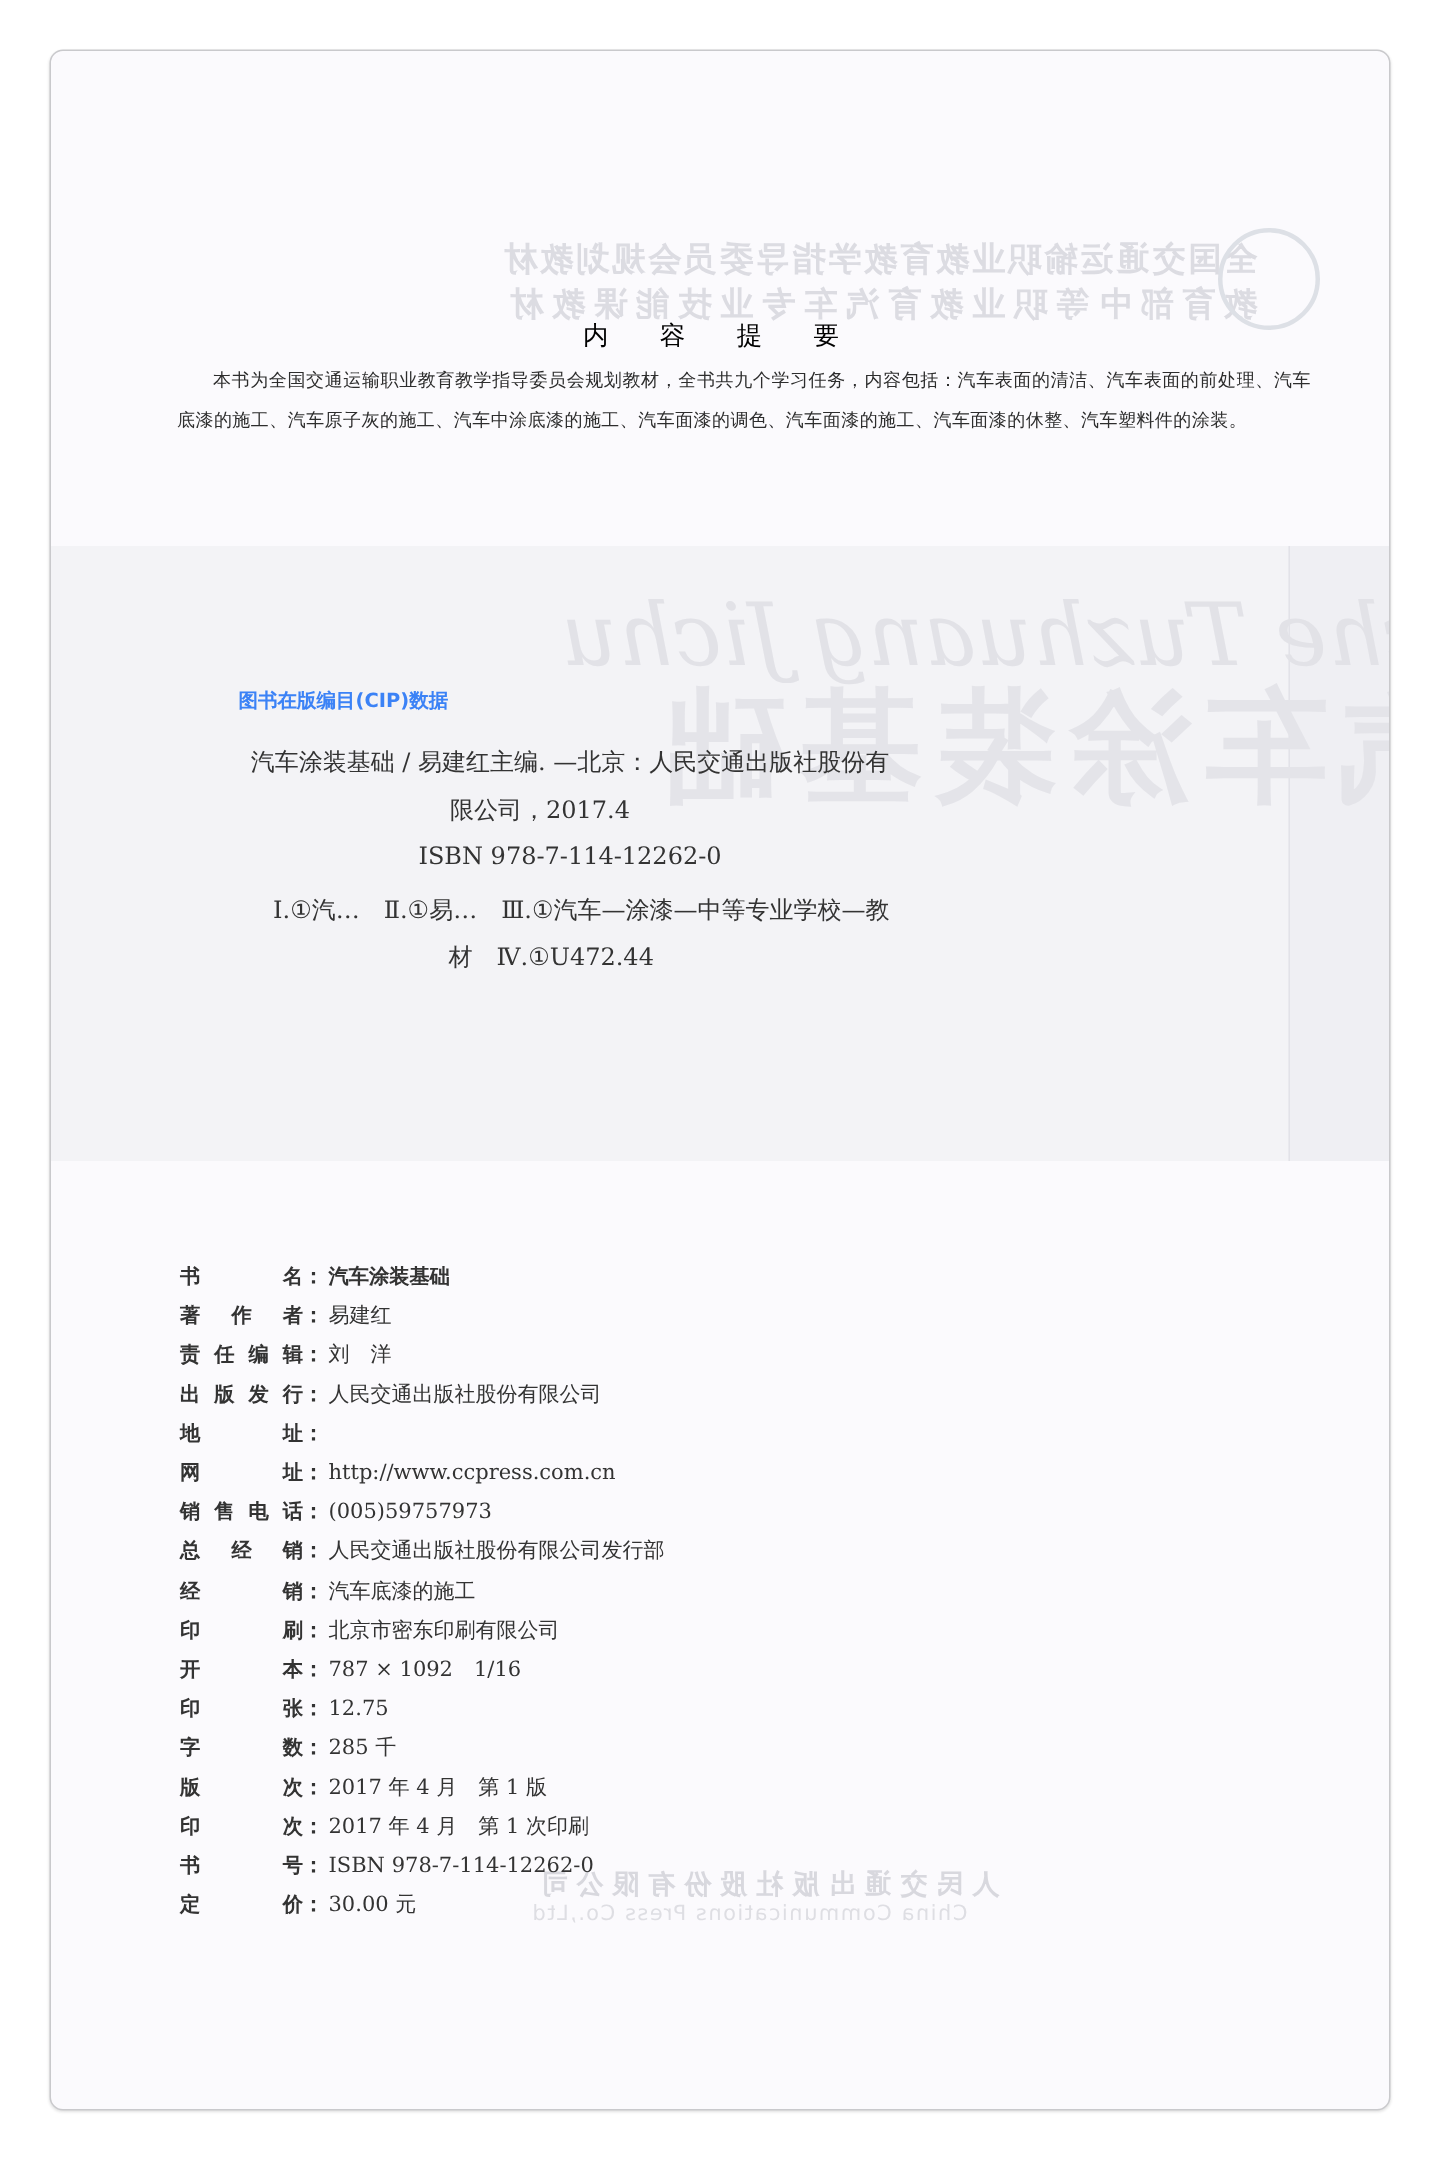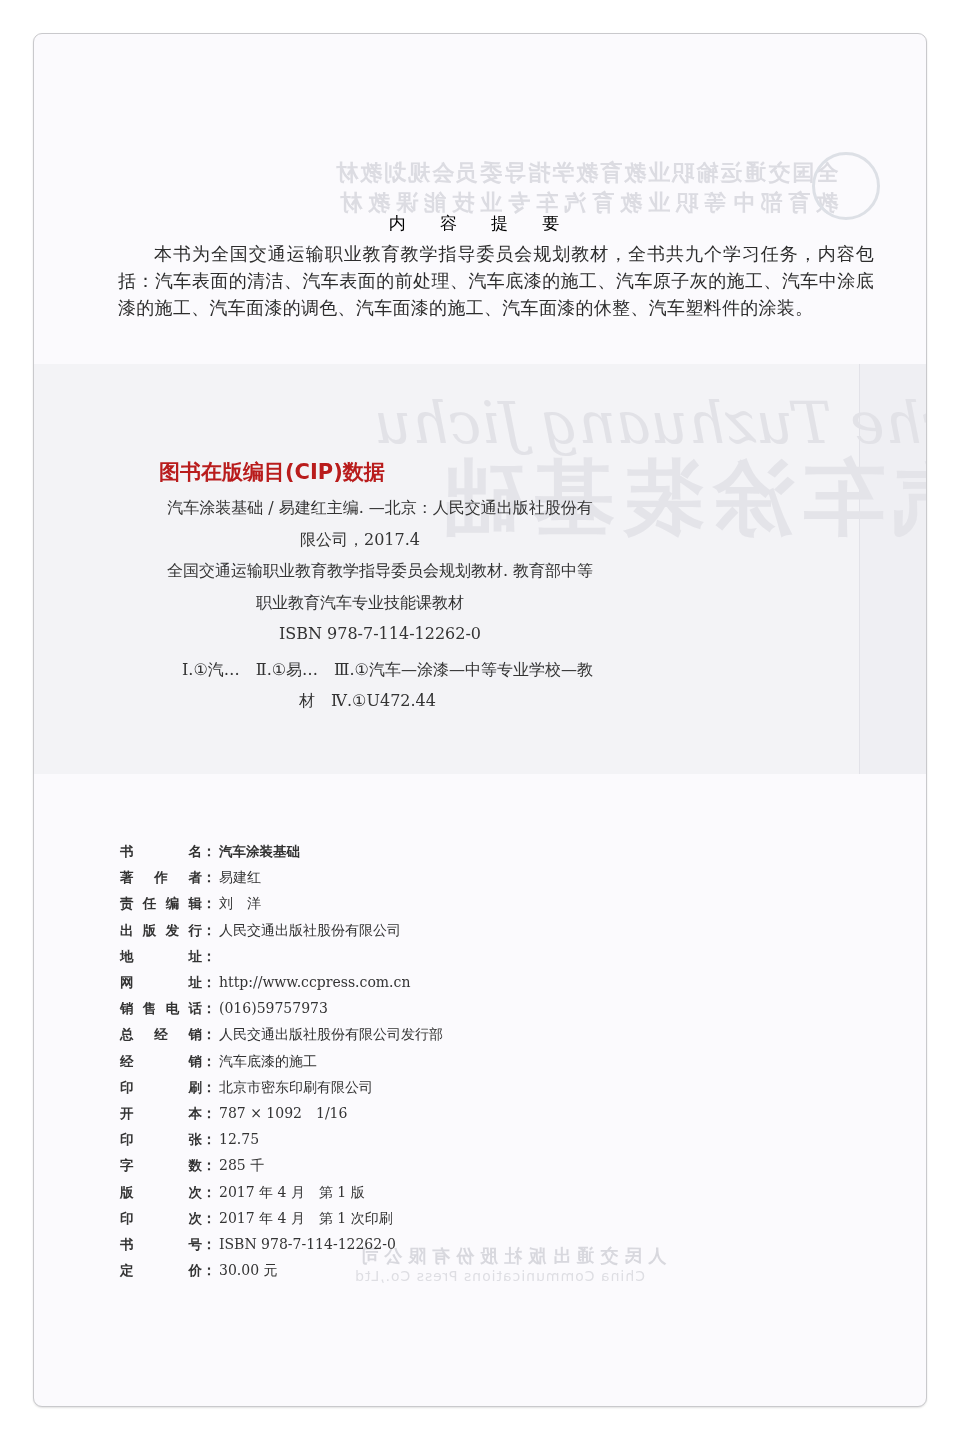--- a/index.html
+++ b/index.html
@@ -24,29 +24,29 @@
   .ghost-publisher { left: 320px; top: 1210px; font-size: 18px; color: #d8d8de; transform: scaleX(-1); letter-spacing: 6px; }
   .ghost-publisher-en { left: 320px; top: 1234px; font-size: 14px; color: #dedee3; transform: scaleX(-1); font-weight: normal; letter-spacing: 1px; }
 
   .content { position: absolute; left: 0; top: 0; width: 892px; height: 1372px; }
 
   .abstract-title {
     position: absolute; left: 0; width: 892px; top: 178px; text-align: center;
     font-family: Liberation Mono, monospace; font-size: 17px; letter-spacing: 12px; color: #000000;
   }
   .para {
-    position: absolute; left: 84px; width: 756px; font-size: 18px; line-height: 27px;
+    position: absolute; left: 84px; width: 756px; font-size: 12px; line-height: 27px;
     text-indent: 2em; text-align: justify; color: #2d2d2d; letter-spacing: 0.3px;
   }
   .para1 { top: 206px; }
   .para2 { top: 290px; }
 
   .cip-heading {
     position: absolute; left: 125px; top: 424px;
-    font-family: "DejaVu Sans", sans-serif; font-size: 21px; font-weight: bold; color: #b91c1c;
+    font-family: "DejaVu Sans", sans-serif; font-size: 13px; font-weight: bold; color: #3b82f6;
   }
   .cip-block { position: absolute; left: 86px; width: 480px; top: 458px; font-size: 16px; line-height: 31.5px; color: #333; }
   .cip-p { text-indent: 2.5em; margin: 0; text-align: center; }
   .cip-p.gap { margin-top: 4px; margin-left: 15px; }
 
   .colophon {
     position: absolute; left: 86px; top: 804px; font-size: 14px; line-height: 26.2px; color: #333;
   }
   .row { display: flex; white-space: nowrap; }
   .row .label {
@@ -73,21 +73,20 @@
   <div class="ghost ghost-publisher">人民交通出版社股份有限公司</div>
   <div class="ghost ghost-publisher-en">China Communications Press Co.,Ltd</div>
 
   <div class="content">
     <div class="abstract-title">内 容 提 要</div>
     <p class="para para1" style="margin:0">本书为全国交通运输职业教育教学指导委员会规划教材，全书共九个学习任务，内容包括：汽车表面的清洁、汽车表面的前处理、汽车底漆的施工、汽车原子灰的施工、汽车中涂底漆的施工、汽车面漆的调色、汽车面漆的施工、汽车面漆的休整、汽车塑料件的涂装。</p>
 
     <div class="cip-heading">图书在版编目(CIP)数据</div>
     <div class="cip-block">
       <p class="cip-p">汽车涂装基础 / 易建红主编. —北京：人民交通出版社股份有限公司，2017.4</p>
-      <p class="cip-p">全国交通运输职业教育教学指导委员会规划教材. 教育部中等职业教育汽车专业技能课教材</p>
       <p class="cip-p">ISBN 978-7-114-12262-0</p>
       <p class="cip-p gap">Ⅰ.①汽…　Ⅱ.①易…　Ⅲ.①汽车—涂漆—中等专业学校—教材　Ⅳ.①U472.44</p>
     </div>
 
     <div class="colophon" id="colophon">
         <div class="row">
           <span class="label">
             <span>书</span>
             <span>名</span>
           </span>
@@ -139,21 +138,21 @@
           <span class="value">http://www.ccpress.com.cn</span>
         </div>
         <div class="row">
           <span class="label">
             <span>销</span>
             <span>售</span>
             <span>电</span>
             <span>话</span>
           </span>
           <span class="colon">：</span>
-          <span class="value">(016)59757973</span>
+          <span class="value">(005)59757973</span>
         </div>
         <div class="row">
           <span class="label">
             <span>总</span>
             <span>经</span>
             <span>销</span>
           </span>
           <span class="colon">：</span>
           <span class="value">人民交通出版社股份有限公司发行部</span>
         </div>

